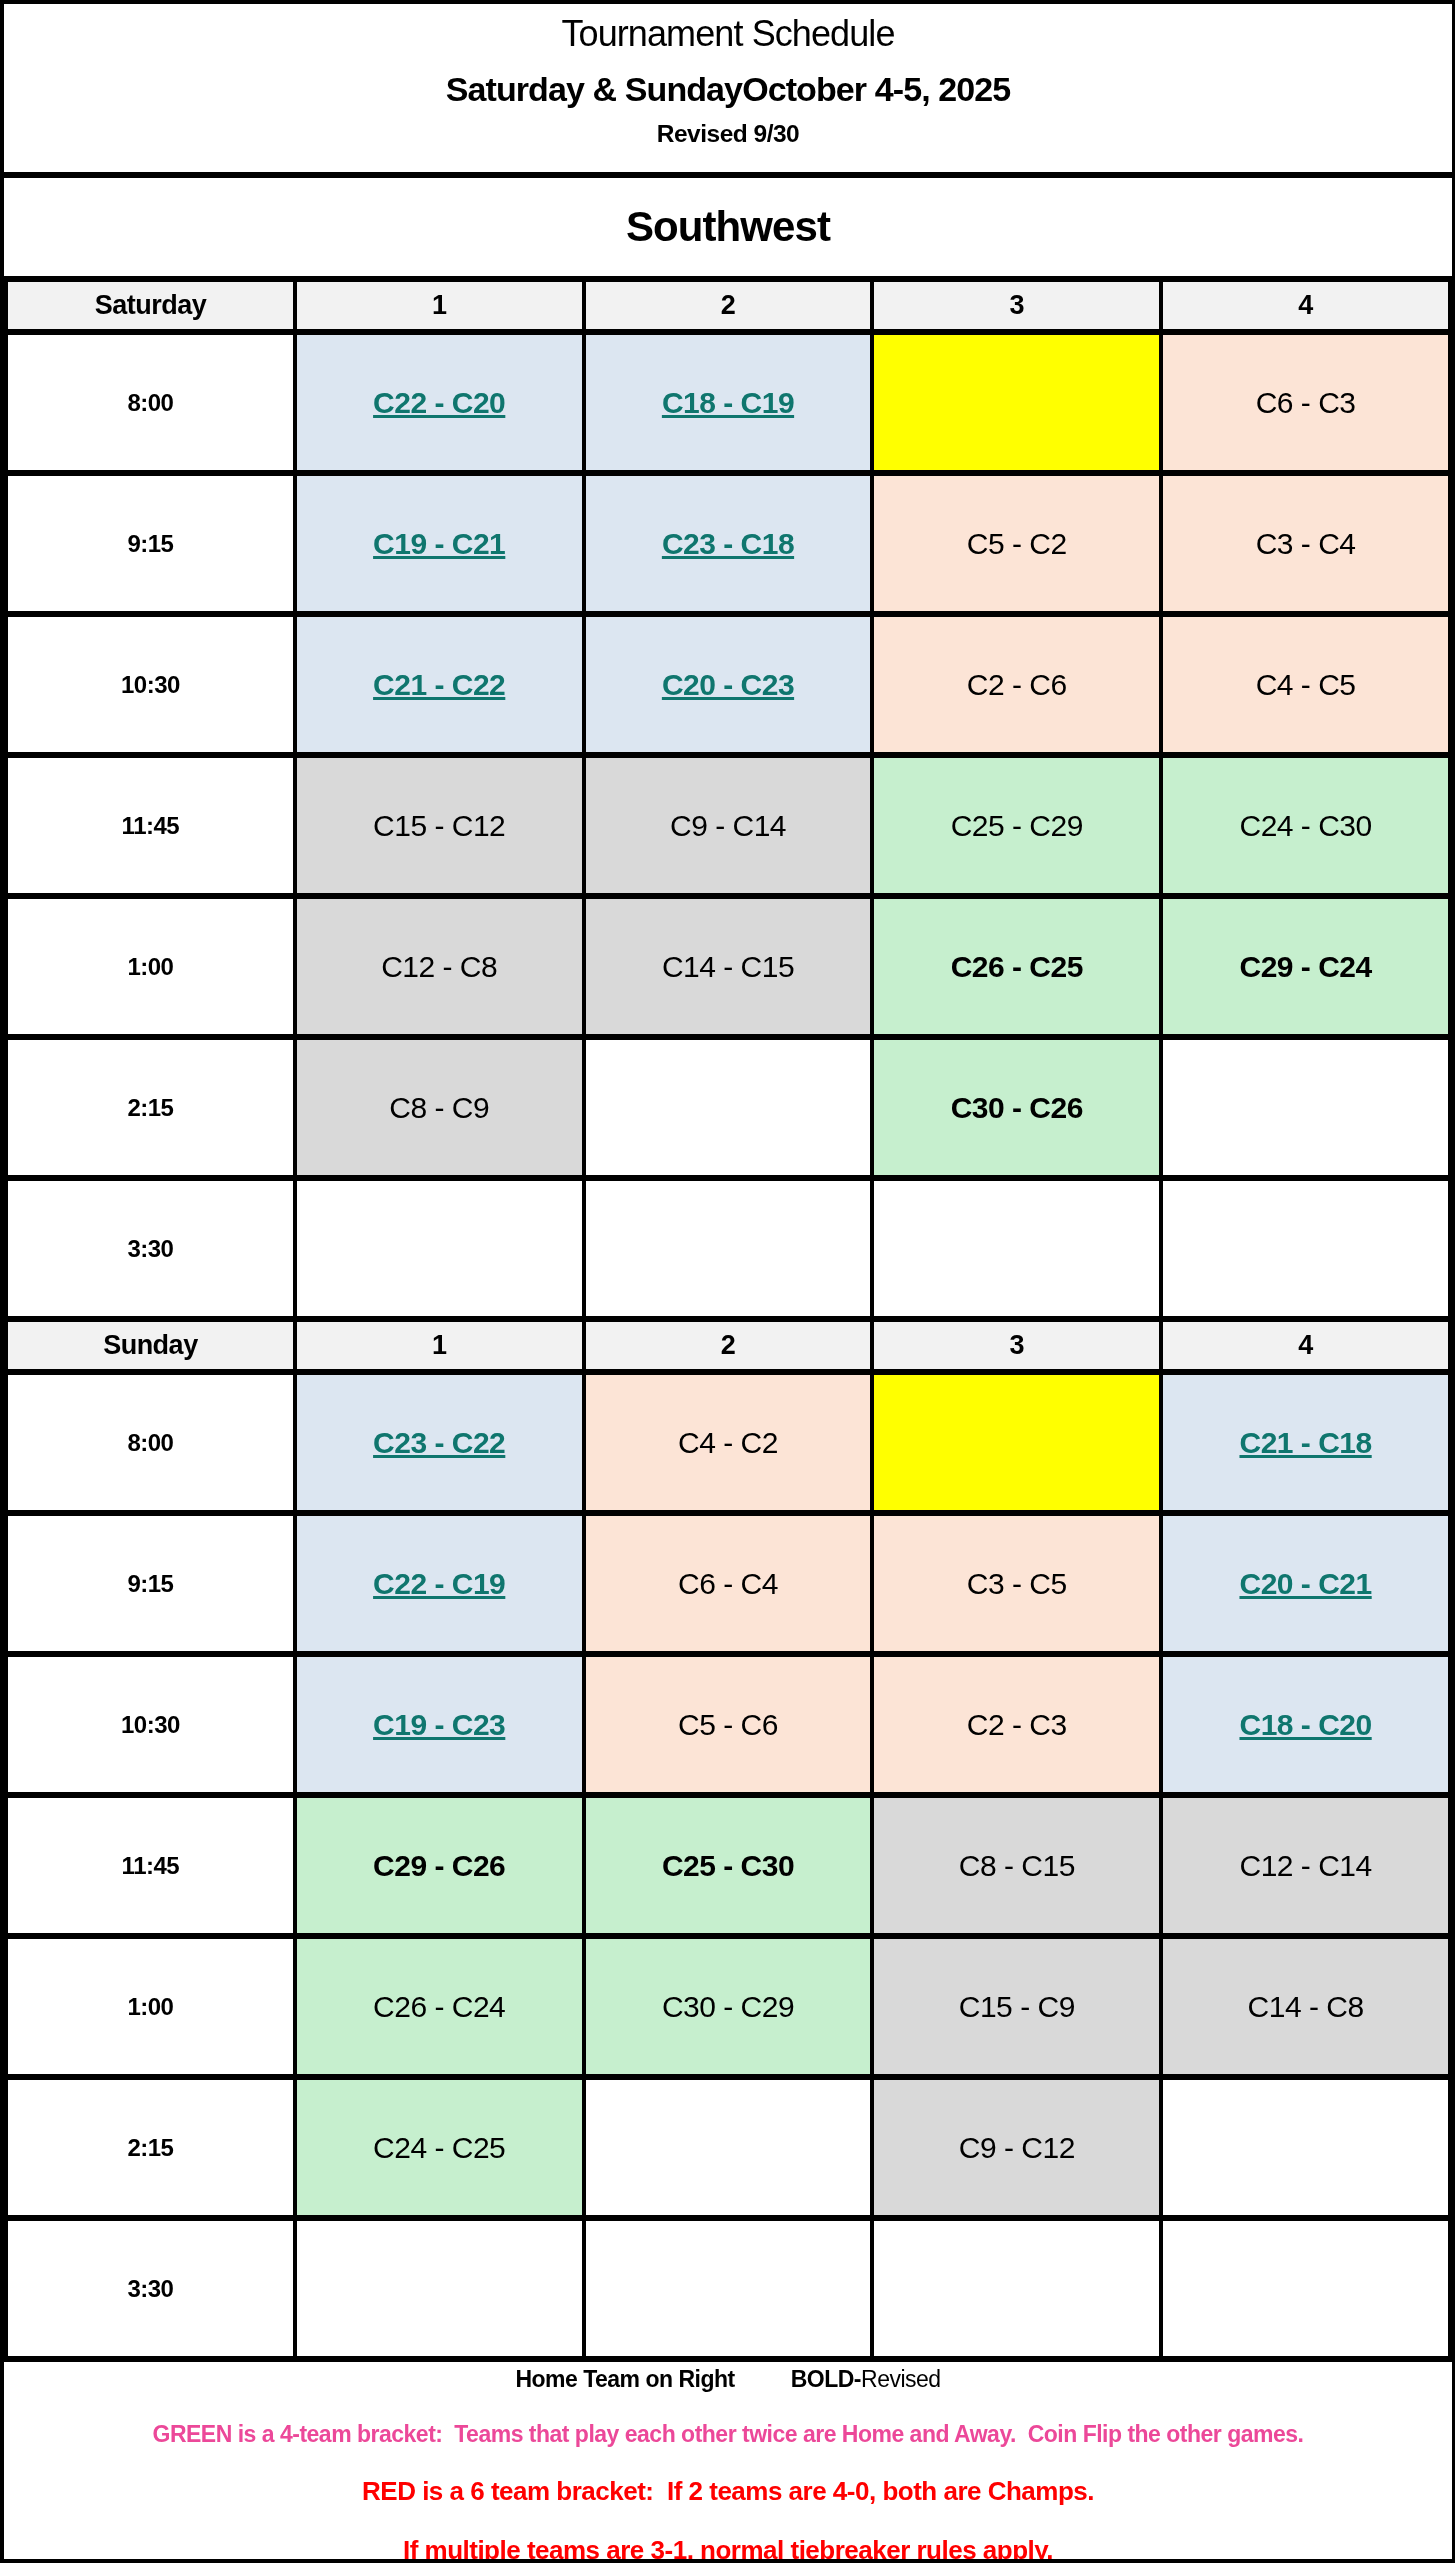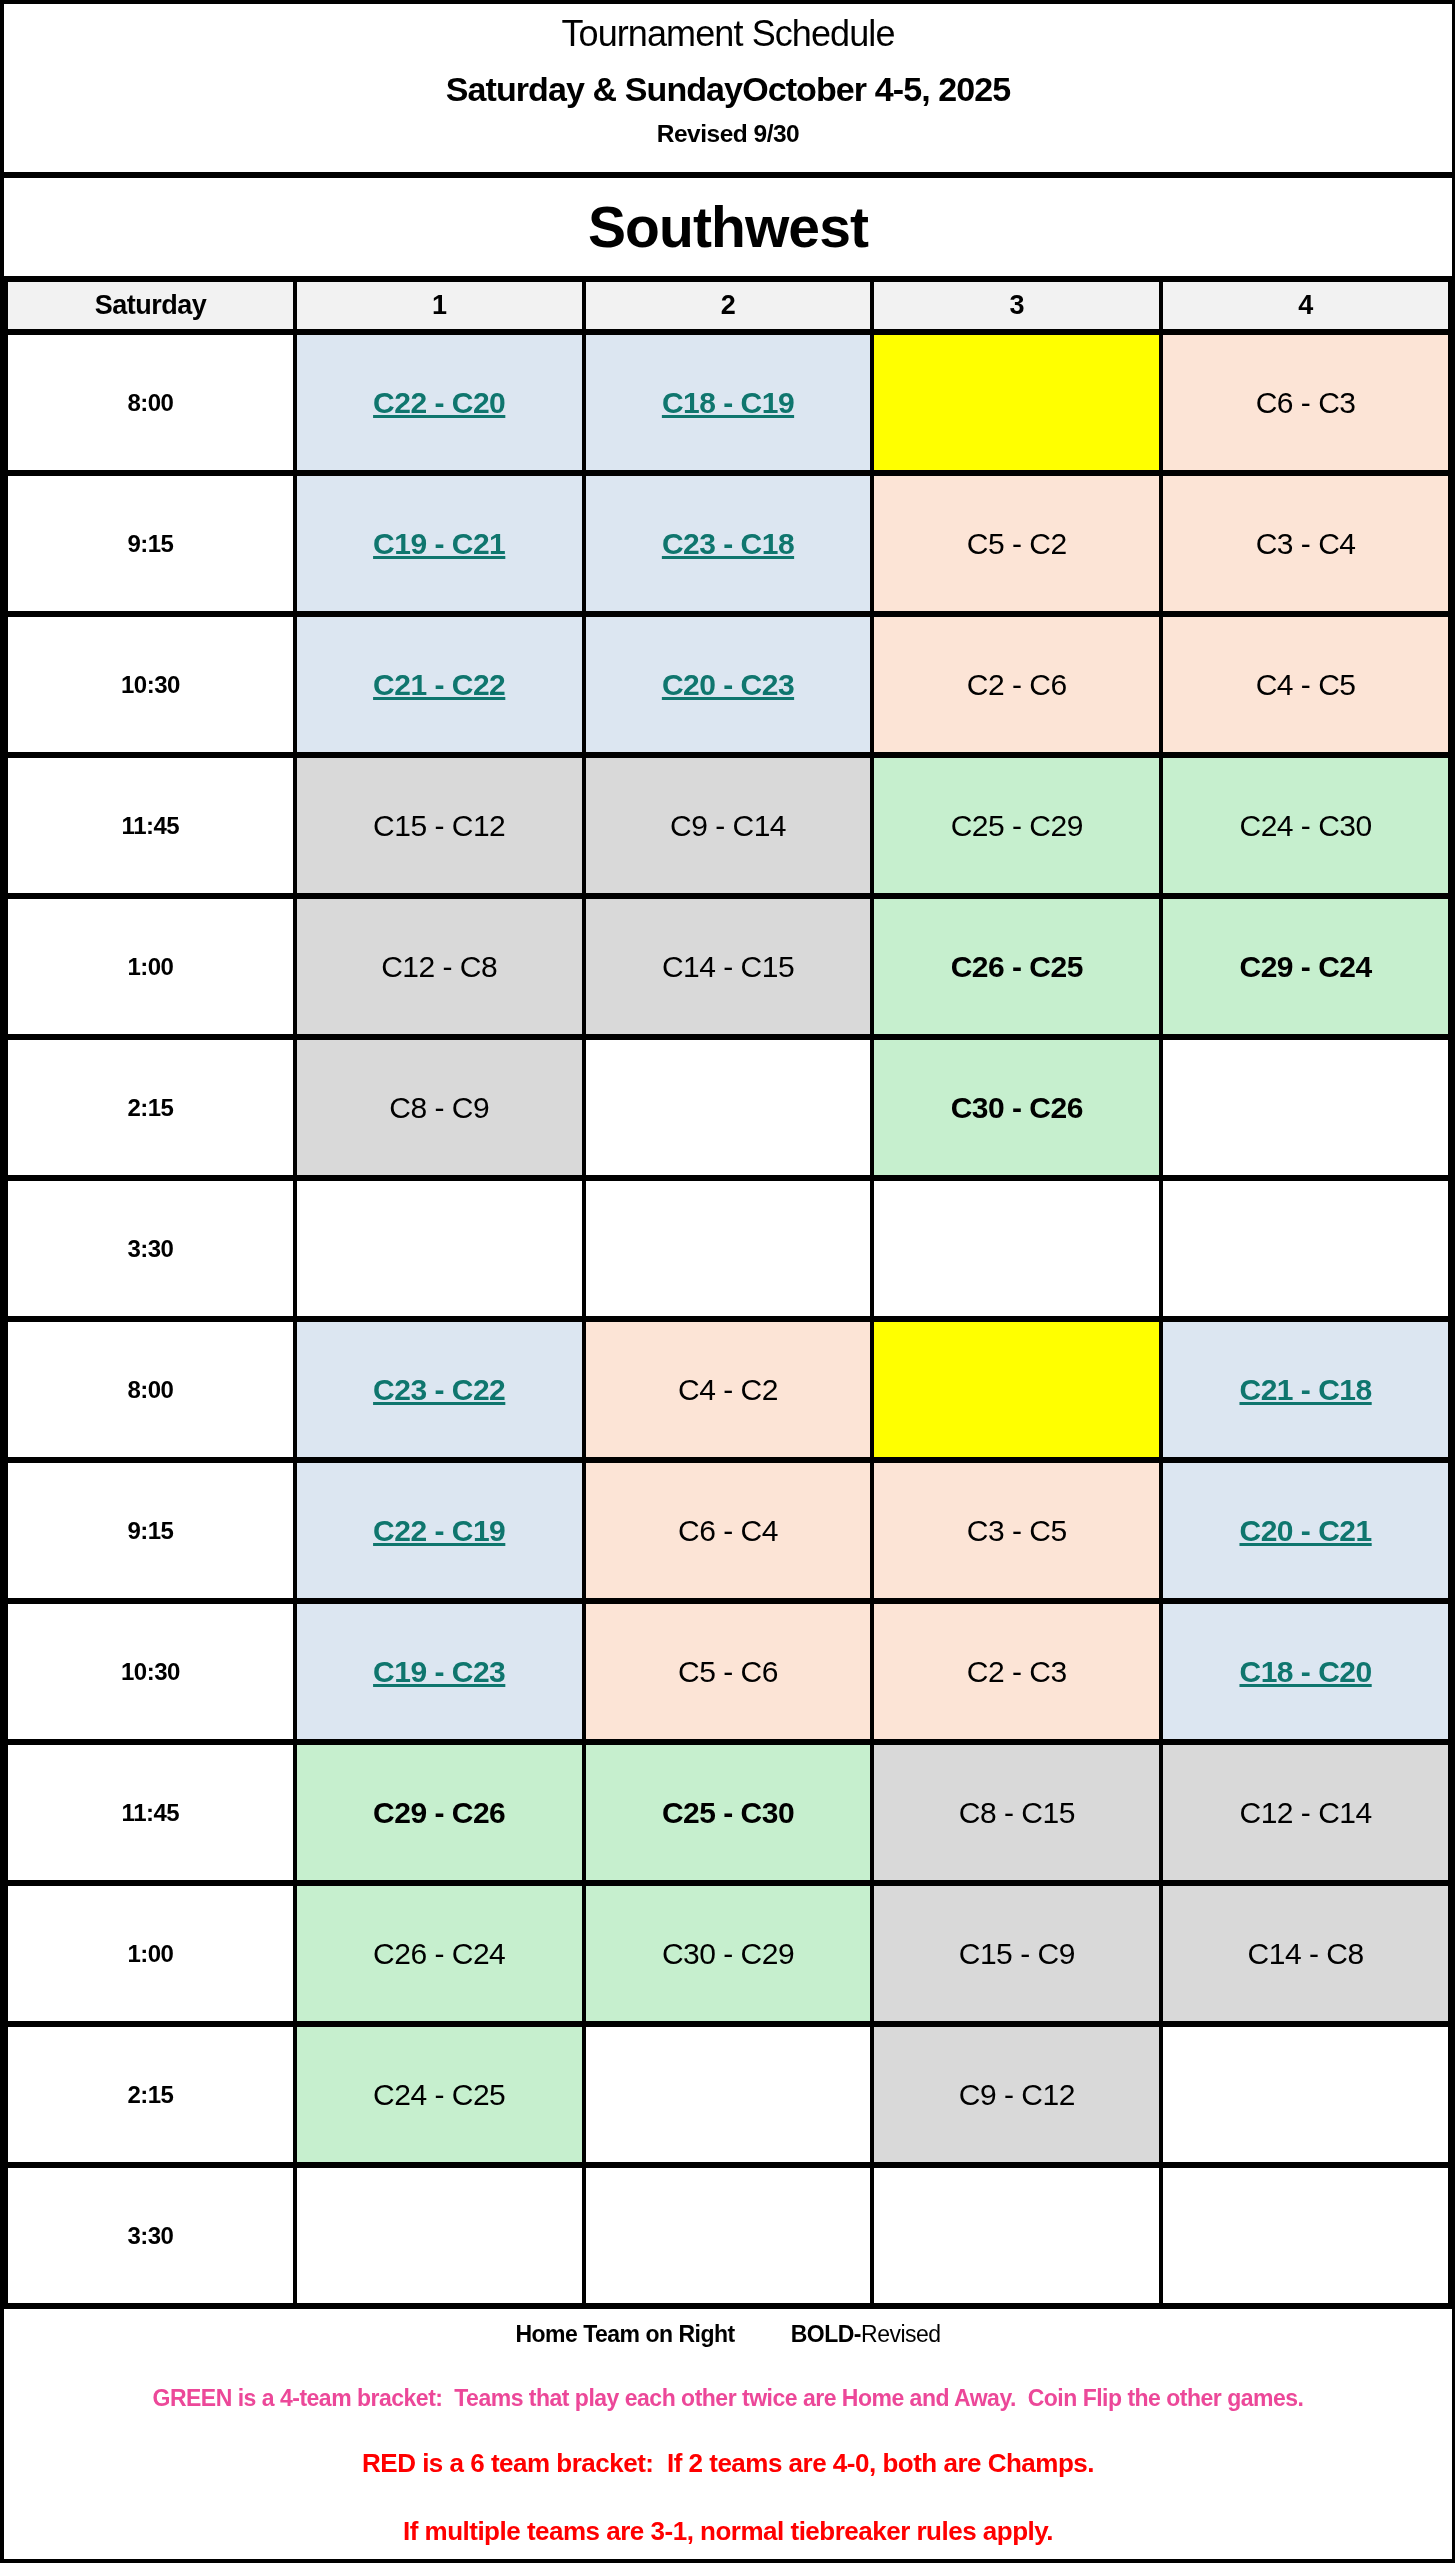--- a/index.html
+++ b/index.html
@@ -26,21 +26,21 @@
     display: flex; justify-content: center; 
     font-weight: 700; font-size: 34px; letter-spacing: -0.9px;
     margin-top: 14.5px;
   }
   .t3 { font-weight: 700; font-size: 24.5px; margin-top: 11px; letter-spacing: -0.5px; }
 
   
   .region {
     height: 98px; flex: none;
     display: flex; align-items: center; justify-content: center;
-    font-weight: 700; font-size: 57px; letter-spacing: -0.9px;
+    font-weight: 700; font-size: 42px; letter-spacing: -0.9px;
   }
 
   
   table.sched {
     width: 100%; flex: none;
     border-collapse: collapse; table-layout: fixed;
   }
   table.sched th, table.sched td {
     border: 4.5px solid #000;
     border-top-width: 6.3px; border-bottom-width: 6.3px;
@@ -166,20 +166,27 @@
       <td data-name="game-cell" class="white"></td>
     </tr>
     <tr class="data-row" data-name="schedule-row">
       <td class="time" data-name="time-cell">3:30</td>
       <td data-name="game-cell" class="white"></td>
       <td data-name="game-cell" class="white"></td>
       <td data-name="game-cell" class="white"></td>
       <td data-name="game-cell" class="white"></td>
     </tr>
 
+    <tr class="day-row" data-name="sunday-header-row">
+      <th data-name="day-label-sunday">Sunday</th>
+      <th data-name="court-header">1</th>
+      <th data-name="court-header">2</th>
+      <th data-name="court-header">3</th>
+      <th data-name="court-header">4</th>
+    </tr>
     <tr class="data-row" data-name="schedule-row">
       <td class="time" data-name="time-cell">8:00</td>
       <td data-name="game-cell" class="blue red">C23 - C22</td>
       <td data-name="game-cell" class="peach">C4 - C2</td>
       <td data-name="game-cell" class="yellow"></td>
       <td data-name="game-cell" class="blue red">C21 - C18</td>
     </tr>
     <tr class="data-row" data-name="schedule-row">
       <td class="time" data-name="time-cell">9:15</td>
       <td data-name="game-cell" class="blue red">C22 - C19</td>

